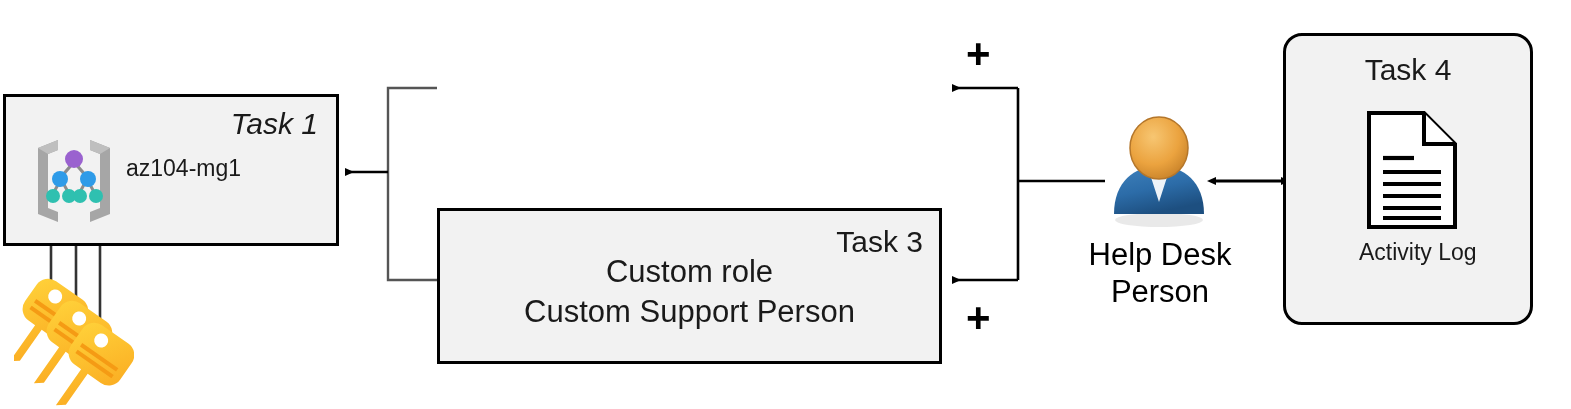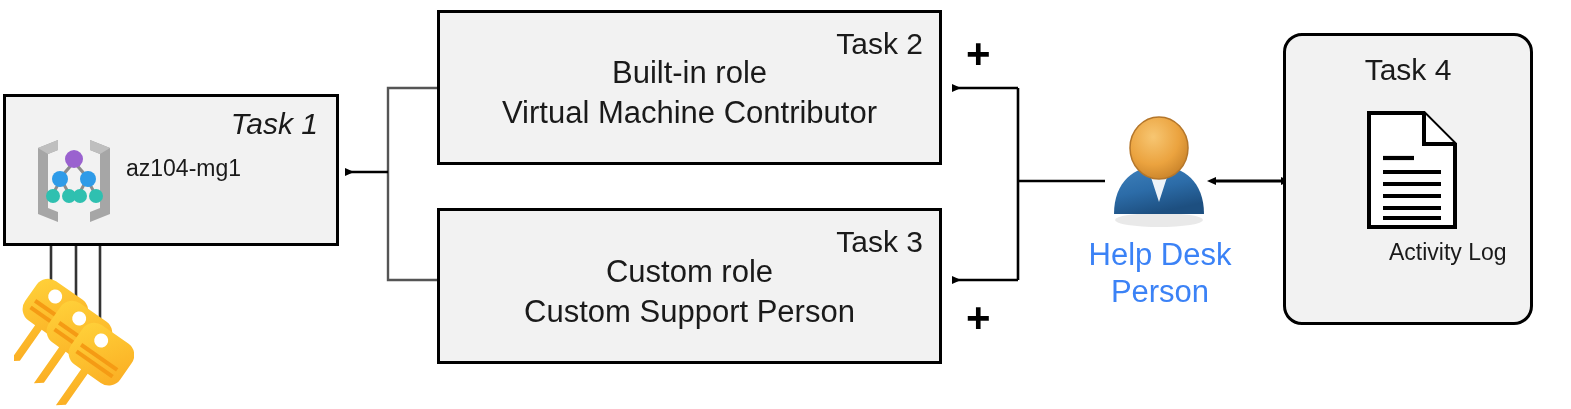--- a/index.html
+++ b/index.html
@@ -51,21 +51,21 @@
     font-size: 42px;
     font-weight: bold;
     color: #000000;
     line-height: 1;
     font-family: "Liberation Sans", sans-serif;
   }
   .person-caption {
     position: absolute;
     text-align: center;
     font-size: 31px;
-    color: #3b82f6;
+    color: #000000;
     line-height: 1.2;
     white-space: nowrap;
   }
   svg.overlay {
     position: absolute;
     left: 0;
     top: 0;
     width: 1571px;
     height: 409px;
     pointer-events: none;
@@ -171,25 +171,20 @@
       <g transform="translate(54,52) rotate(35 30 30)">
         <path d="M14,0 L46,0 A14,14 0 0 1 60,14 L60,34 A14,14 0 0 1 46,48 L30,48
                  L30,86 L22,92 L22,48 L14,48 A14,14 0 0 1 0,34 L0,14 A14,14 0 0 1 14,0 Z" fill="url(#keyGrad)"></path>
         <circle cx="22" cy="13" r="7" fill="#ffffff"></circle>
         <rect x="8" y="26" width="44" height="4" fill="#f59b14"></rect>
         <rect x="8" y="34" width="44" height="4" fill="#f59b14"></rect>
       </g>
     </svg>
   </div>
 
-  <div class="box" style="left:437px; top:10px; width:505px; height:155px;">
-    <span class="corner-label" style="right:16px; top:16px;">Task 2</span>
-    <span class="center-text" style="left:0; top:42px;">Built-in role</span>
-    <span class="center-text" style="left:0; top:82px;">Virtual Machine Contributor</span>
-  </div>
 
   <div class="box" style="left:437px; top:208px; width:505px; height:156px;">
     <span class="corner-label" style="right:16px; top:16px;">Task 3</span>
     <span class="center-text" style="left:0; top:43px;">Custom role</span>
     <span class="center-text" style="left:0; top:83px;">Custom Support Person</span>
   </div>
 
   <span class="plus" style="left:966px; top:33px;">+</span>
   <span class="plus" style="left:966px; top:297px;">+</span>
 
@@ -233,15 +228,15 @@
         <line x1="17" y1="48" x2="48" y2="48"></line>
         <line x1="17" y1="62" x2="75" y2="62"></line>
         <line x1="17" y1="74" x2="75" y2="74"></line>
         <line x1="17" y1="86" x2="75" y2="86"></line>
         <line x1="17" y1="98" x2="75" y2="98"></line>
         <line x1="17" y1="108" x2="75" y2="108"></line>
       </g>
     </svg>
   </div>
 
-  <span class="node-label" style="left:1389px; top:241px;text-align:center;">Activity Log</span>
+  <span class="node-label" style="left:1359px; top:241px;text-align:center;">Activity Log</span>
 
 </div>
 
 </body></html>

